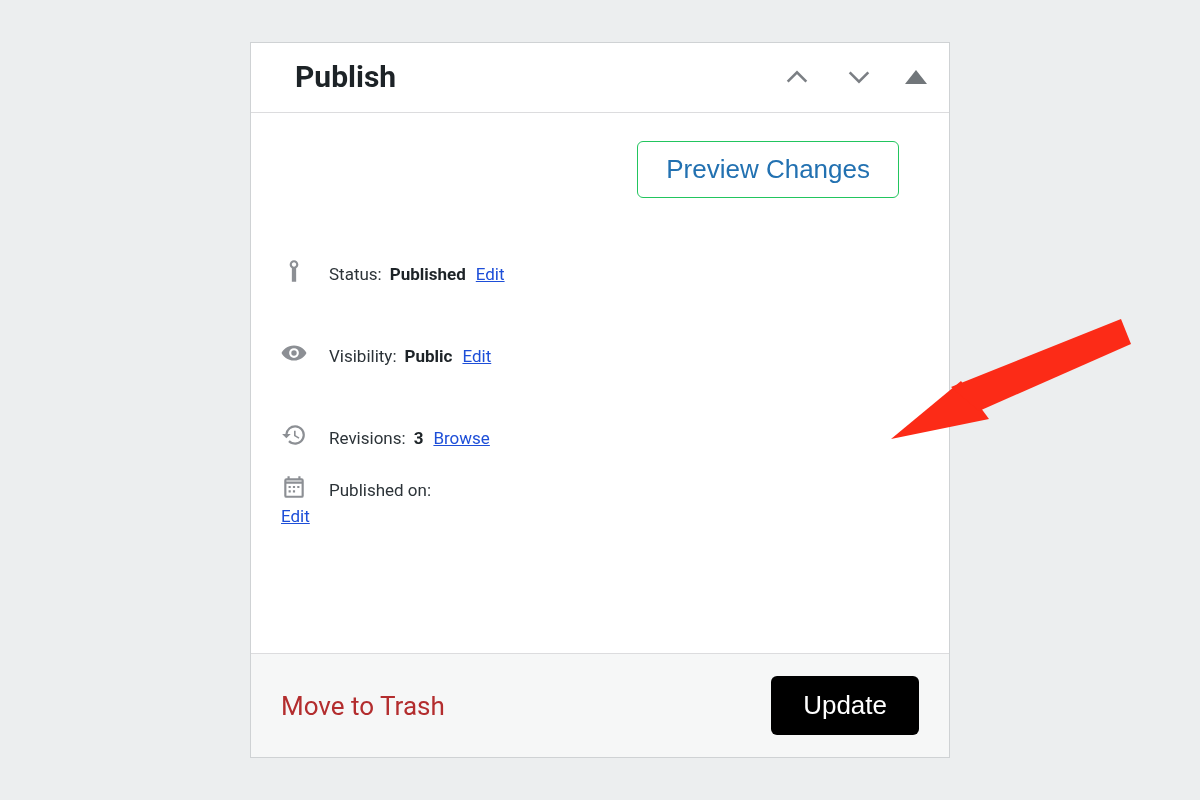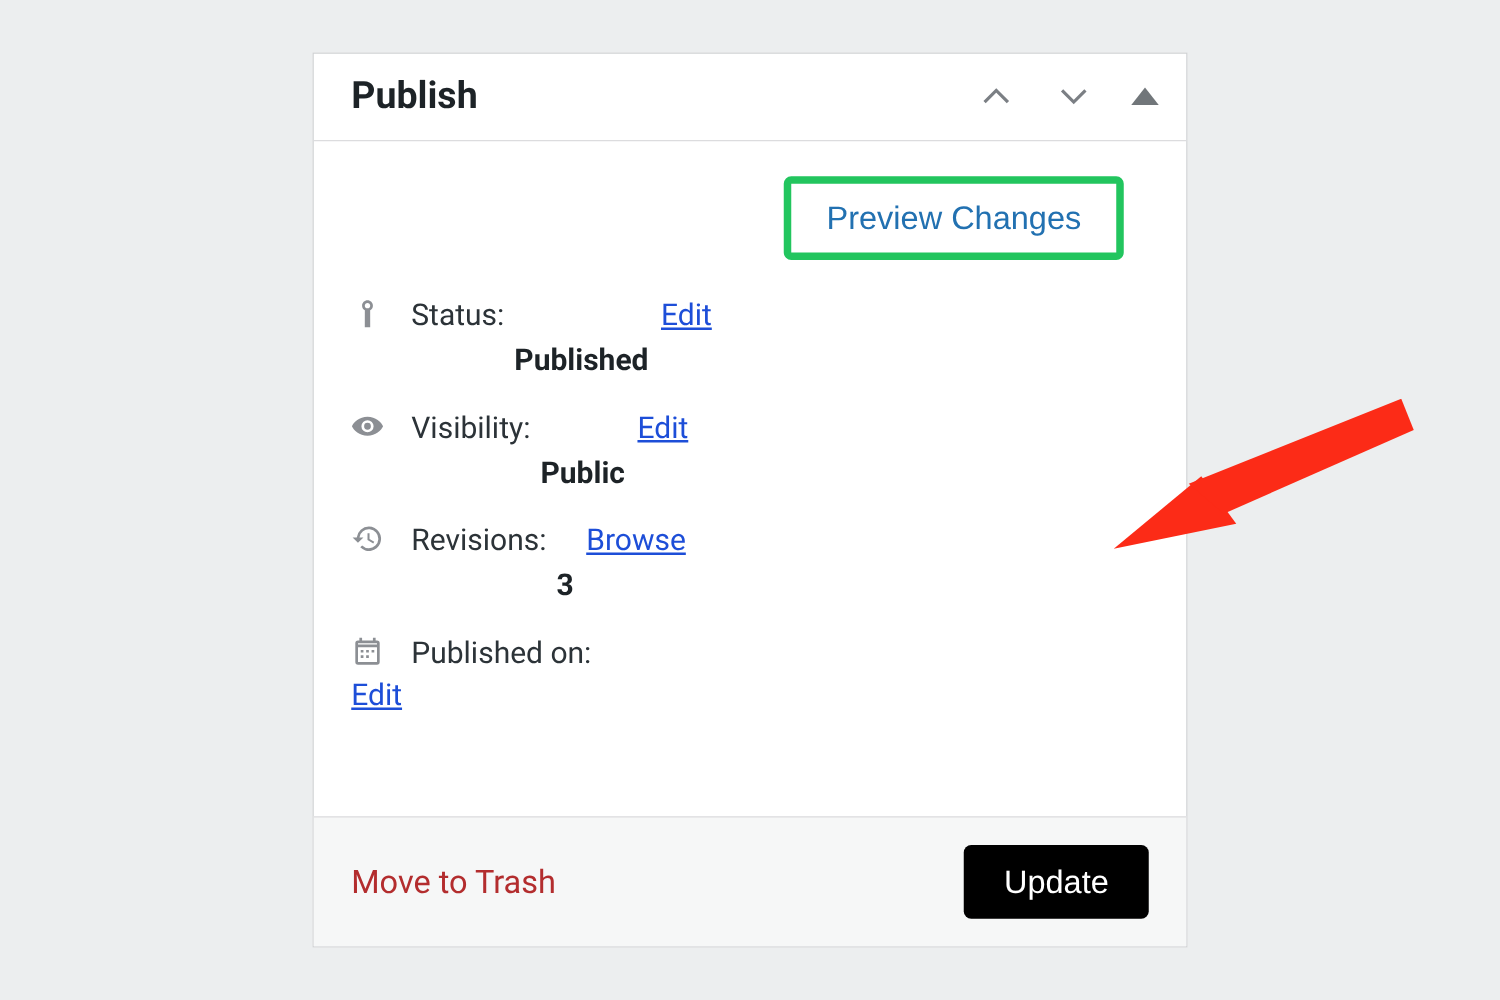--- a/index.html
+++ b/index.html
@@ -21,21 +21,21 @@
 
     .metabox {
       width: 700px;
       background: #ffffff;
       border: 1px solid #cfd2d4;
     }
 
     .metabox-header {
       display: flex;
       align-items: center;
-      padding: 16px 22px 18px 30px;
+      padding: 16px 22px 18px 44px;
       border-bottom: 1px solid #dcdcde;
     }
 
     .metabox-title {
       font-size: 30px;
       font-weight: 700;
       color: #1d2327;
       flex: 1;
     }
 
@@ -85,32 +85,32 @@
       justify-content: flex-end;
       margin-bottom: 30px;
       padding-right: 20px;
     }
 
     .preview-btn {
       padding: 12px 28px;
       font-size: 26px;
       color: #2271b1;
       background: #ffffff;
-      border: 6px solid #22c55e;
+      border: 1px solid #22c55e;
       border-radius: 6px;
       cursor: pointer;
       font-weight: 400;
       text-align: center;
     }
 
     .meta-row {
       display: flex;
-      align-items: flex-start;
+      align-items: flex-end;
       margin-bottom: 26px;
-      font-size: 24px;
+      font-size: 17px;
       color: #2c3338;
       flex-wrap: wrap;
     }
 
     .meta-icon {
       width: 48px;
       display: flex;
       justify-content: flex-start;
       color: #8c8f94;
     }

